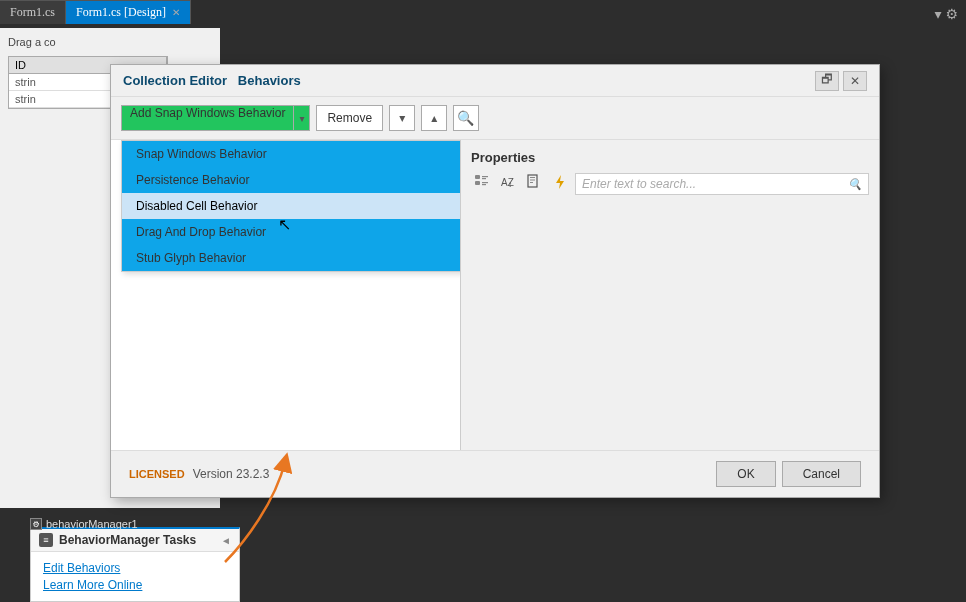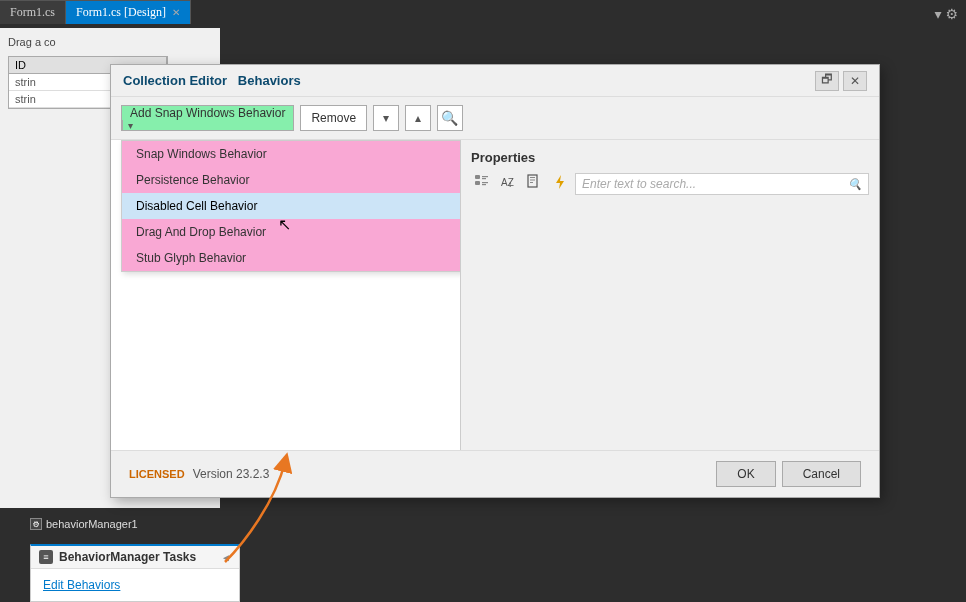--- a/index.html
+++ b/index.html
@@ -249,26 +249,25 @@
       padding: 8px 10px;
       display: flex;
       align-items: center;
       gap: 6px;
       background: #f0f0f0;
       border-bottom: 1px solid #ddd;
     }
     .add-btn {
       display: flex;
       align-items: flex-start;
-      background: #86efac;
+      background: #22c55e;
       border: 1px solid #aaa;
       height: 26px;
       cursor: pointer;
       font-size: 12px;
-      flex-direction: column;
     }
     .add-btn-text {
       padding: 0 8px;
       color: #333;
     }
     .add-btn-arrow {
       border-left: 1px solid #aaa;
       padding: 0 5px;
       height: 100%;
       display: flex;
@@ -367,21 +366,21 @@
       color: #888;
       font-size: 11px;
     }
 
     
     .dropdown-menu {
       position: absolute;
       top: 0;
       left: 10px;
       width: 342px;
-      background: #f9a8d4;
+      background: #0ea5e9;
       border: 1px solid #ccc;
       box-shadow: 2px 2px 6px rgba(0,0,0,0.15);
       z-index: 100;
     }
     .dropdown-item {
       padding: 6px 14px;
       font-size: 12px;
       color: #333;
       cursor: pointer;
     }
@@ -566,20 +565,21 @@
 <div class="task-panel" style="position:absolute; bottom:0; left:30px; width:210px; z-index:50;">
   <div class="task-panel-header">
     <div class="task-panel-icon">
       <span>≡</span>
     </div>
     <span class="task-panel-title">BehaviorManager Tasks</span>
     <span class="task-panel-collapse">◄</span>
   </div>
   <div class="task-panel-body">
     <span class="task-link">Edit Behaviors</span>
+    <span class="task-link">Learn More Online</span>
   </div>
 </div>
 
 <div style="position:absolute; bottom:72px; left:30px; display:flex; align-items:center; gap:4px; z-index:50;">
   <div style="width:12px; height:12px; background:#444; border:1px solid #888; display:flex; align-items:center; justify-content:center; font-size:8px; color:white;">⚙</div>
   <span style="font-size:11px; color:#ddd;">behaviorManager1</span>
 </div>
 
 <svg class="arrow-svg" width="220" height="130" viewBox="0 0 220 130" style="position:absolute; bottom:30px; left:145px; z-index:60; pointer-events:none;">
   <path d="M 80 120 C 100 100, 130 60, 140 20" stroke="#e87722" stroke-width="2.5" fill="none" marker-end="url(#arrowhead)"></path>

